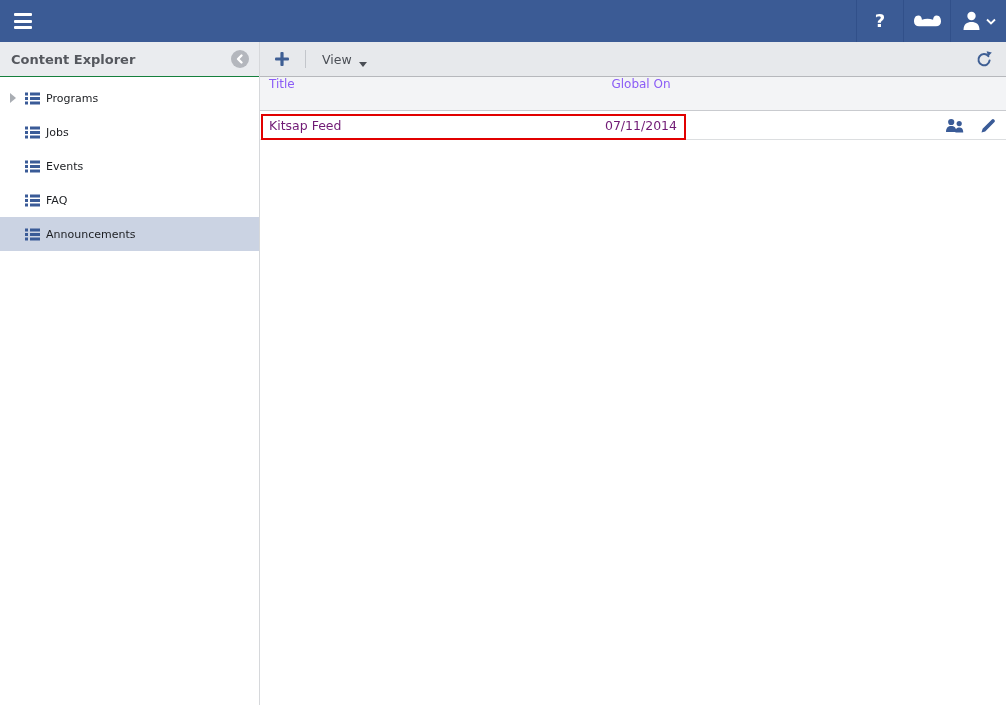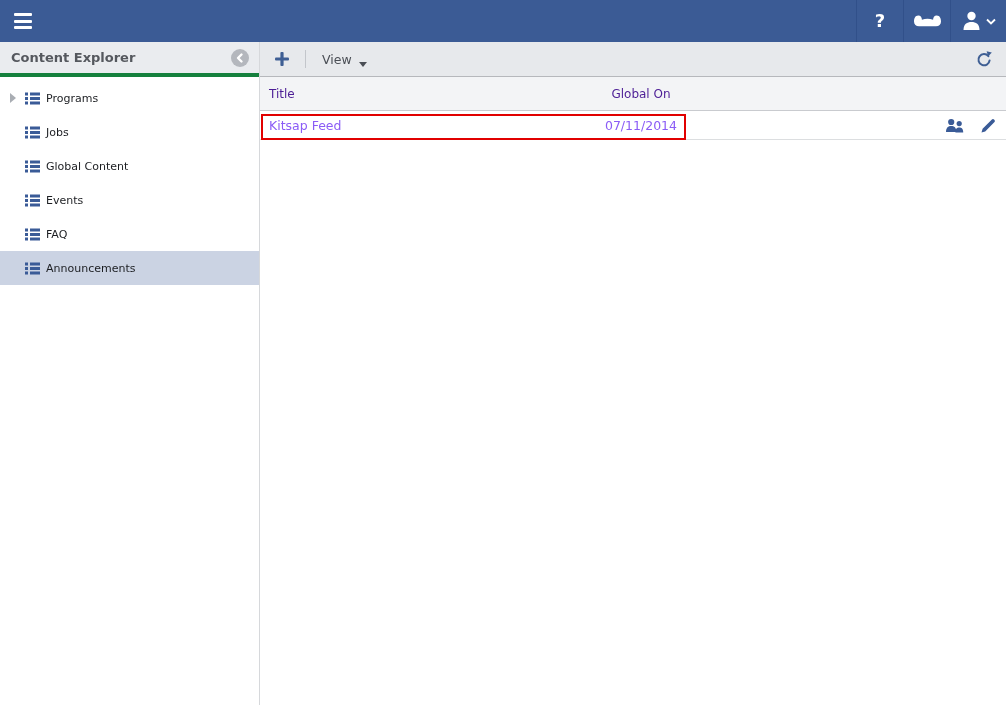--- a/index.html
+++ b/index.html
@@ -17,45 +17,45 @@
   .topbar-actions { display:flex; align-items:stretch; }
   .top-btn { width:47px; display:flex; align-items:center; justify-content:center; border-left:1px solid #31508a; cursor:pointer; }
   .top-btn.user { width:56px; gap:5px; }
   .help-glyph { color:#fff; font-size:18px; font-weight:bold; line-height:1; }
 
   
   .app { display:flex; height:663px; }
 
   
   .sidebar { width:260px; border-right:1px solid #d6d8db; background:#fff; display:flex; flex-direction:column; }
-  .sidebar-header { height:35px; background:#eaecef; border-bottom:4px solid #15803d; display:flex; align-items:center; padding:0 10px 0 11px; }
+  .sidebar-header { height:35px; background:#eaecef; border-bottom:1px solid #15803d; display:flex; align-items:center; padding:0 10px 0 11px; }
   .sidebar-title { flex:1; font-size:13px; font-weight:bold; color:#55585e; }
   .collapse-btn { width:18px; height:18px; border-radius:50%; background:#b4b7bd; display:flex; align-items:center; justify-content:center; cursor:pointer; }
   .tree { padding-top:4px; }
   .tree-item { height:34px; display:flex; align-items:center; padding-left:10px; cursor:pointer; }
   .tree-item.selected { background:#cbd3e3; }
   .expander { width:0; height:0; border-left:6px solid #a9adb3; border-top:5px solid transparent; border-bottom:5px solid transparent; margin-right:9px; }
   .expander.hidden { visibility:hidden; }
   .tree-icon { display:flex; align-items:center; }
   .tree-label { margin-left:6px; font-size:11px; color:#1c1e22; }
 
   
   .main { flex:1; position:relative; display:flex; flex-direction:column; background:#fff; }
   .toolbar { height:35px; background:#e7e9ec; border-bottom:1px solid #b6b8bc; display:flex; align-items:center; padding:0 10px 0 12px; }
   .add-btn { display:flex; align-items:center; justify-content:center; cursor:pointer; padding:2px; }
   .toolbar-divider { width:1px; height:18px; background:#c3c6cb; margin:0 16px 0 13px; }
   .view-btn { display:flex; align-items:flex-end; gap:7px; color:#4a4e55; font-size:12.5px; cursor:pointer; }
   .caret-down { width:0; height:0; border-top:5px solid #4a4e55; border-left:4px solid transparent; border-right:4px solid transparent; margin-top:2px; }
   .refresh-btn { margin-left:auto; margin-right:3px; cursor:pointer; display:flex; }
 
-  .grid-header { height:34px; background:#f3f4f6; border-bottom:1px solid #c9cbcf; display:flex; align-items:center; font-size:12px; color:#4c1d95; }
+  .grid-header { height:34px; background:#f3f4f6; border-bottom:1px solid #c9cbcf; display:flex; font-size:12px; color:#8b5cf6; }
   .col-title { width:320px; padding-left:9px; }
   .col-created { width:122px; text-align:center; }
   .grid-rows { position:relative; }
-  .grid-row { height:29px; border-bottom:1px solid #dcdee0; display:flex; align-items:center; font-size:12.5px; color:#8b5cf6; cursor:pointer; background:#fff; }
+  .grid-row { height:29px; border-bottom:1px solid #dcdee0; display:flex; align-items:center; font-size:12.5px; color:#701a75; cursor:pointer; background:#fff; }
   .row-actions { margin-left:auto; display:flex; align-items:center; gap:15px; padding-right:9px; }
   .row-action { display:flex; cursor:pointer; }
 
   .red-box { position:absolute; left:1px; top:72px; width:425px; height:26px; border:2px solid #e10000; pointer-events:none; z-index:5; }
 </style>
 </head>
 <body>
 
 <div class="topbar">
   <div class="menu-btn">
@@ -126,36 +126,20 @@
                 <rect x="0" y="0.5" width="3" height="3"></rect>
                 <rect x="5" y="0.5" width="10" height="3"></rect>
                 <rect x="0" y="5" width="3" height="3"></rect>
                 <rect x="5" y="5" width="10" height="3"></rect>
                 <rect x="0" y="9.5" width="3" height="3"></rect>
                 <rect x="5" y="9.5" width="10" height="3"></rect>
               </g>
             </svg>
           </span>
           <span class="tree-label">Jobs</span>
-        </div>
-        <div class="tree-item">
-          <span class="expander hidden"></span>
-          <span class="tree-icon">
-            <svg width="15" height="13" viewBox="0 0 15 13">
-              <g fill="#3a5b97">
-                <rect x="0" y="0.5" width="3" height="3"></rect>
-                <rect x="5" y="0.5" width="10" height="3"></rect>
-                <rect x="0" y="5" width="3" height="3"></rect>
-                <rect x="5" y="5" width="10" height="3"></rect>
-                <rect x="0" y="9.5" width="3" height="3"></rect>
-                <rect x="5" y="9.5" width="10" height="3"></rect>
-              </g>
-            </svg>
-          </span>
-          <span class="tree-label">Global Content</span>
         </div>
         <div class="tree-item">
           <span class="expander hidden"></span>
           <span class="tree-icon">
             <svg width="15" height="13" viewBox="0 0 15 13">
               <g fill="#3a5b97">
                 <rect x="0" y="0.5" width="3" height="3"></rect>
                 <rect x="5" y="0.5" width="10" height="3"></rect>
                 <rect x="0" y="5" width="3" height="3"></rect>
                 <rect x="5" y="5" width="10" height="3"></rect>

